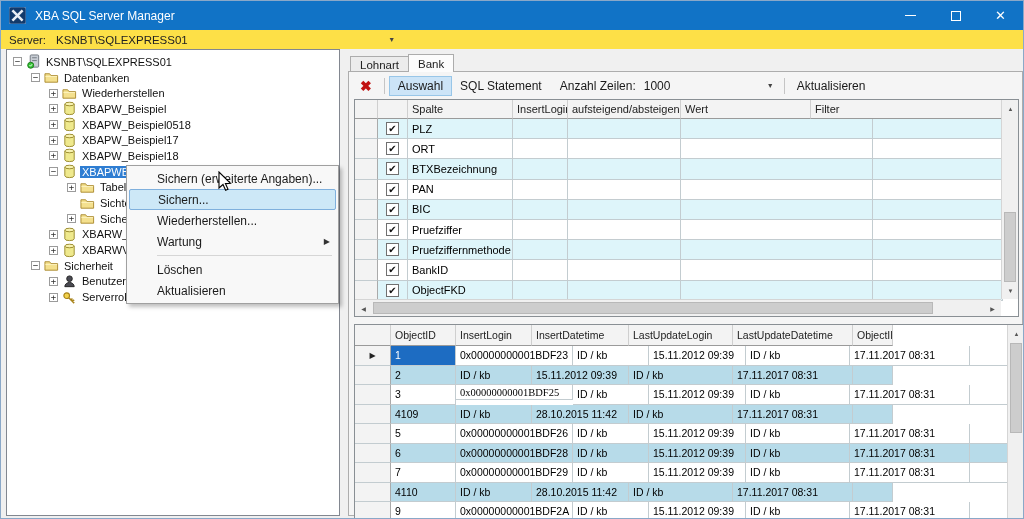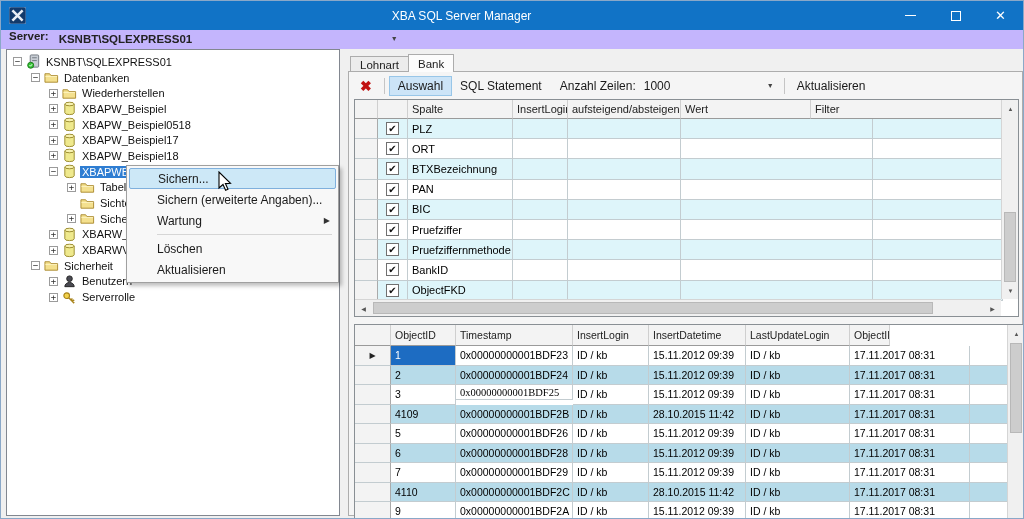--- a/index.html
+++ b/index.html
@@ -5,30 +5,30 @@
   * { margin:0; padding:0; box-sizing:border-box; }
   html,body { width:1024px; height:519px; overflow:hidden;
     font-family:"Liberation Sans", sans-serif; background:#f0f0f0; }
   .window { position:absolute; inset:0; width:1024px; height:519px;
     border:1px solid #8aa8c8; background:#f0f0f0; overflow:hidden; }
 
   
   .titlebar { position:absolute; left:0; top:0; width:100%; height:29px;
     background:#1173c6; display:flex; align-items:center; color:#fff; }
   .app-icon { width:17px; height:17px; margin:0 9px 0 8px; display:inline-block; }
-  .title-text { font-size:12px; color:#fff; flex:1;text-align:center; }
+  .title-text { font-size:12px; color:#fff; flex:1; }
   .win-btns { display:flex; height:100%; }
   .win-btn { width:45px; height:100%; display:flex; align-items:center; justify-content:center; }
   .glyph-min { width:11px; height:1px; background:#fff; display:block; }
   .glyph-max { width:10px; height:10px; border:1px solid #fff; display:block; }
   .glyph-close { color:#fff; font-size:13px; line-height:1; }
 
   
   .serverbar { position:absolute; left:0; top:29px; width:100%; height:19px;
-    background:#c4b5fd; display:flex; font-size:11.5px; color:#222;font-weight:bold; }
+    background:#fde047; display:flex; align-items:center; font-size:11.5px; color:#222; }
   .server-label { margin-left:8px; margin-right:10px; }
   .server-combo { display:flex; align-items:center; width:345px; height:17px; }
   .server-combo .val { flex:1; }
   .combo-arrow { font-size:7px; color:#444; margin-right:6px; }
 
   
   .tree-panel { position:absolute; left:5px; top:48px; width:334px; bottom:2px;
     background:#fff; border:1px solid #828790; overflow:hidden; padding-top:4px; font-size:11px; color:#111; }
   .tree-row { height:15.7px; display:flex; align-items:center; white-space:nowrap; }
   .toggle { width:9px; height:9px; border:1px solid #9b9b9b; background:#fff; color:#333;
@@ -437,62 +437,60 @@
         <div class="sb-thumb" style="top:2px; bottom:2px; left:18px; width:560px;"></div>
         <div class="sb-arrow" style="right:0;">▶</div>
       </div>
     </div>
 
     <div class="grid datagrid">
       <div>
           <div class="g-row g-head">
             <div class="g-cell rowsel" style="width: 36px; height: 21px;"></div>
             <div class="g-cell" style="width: 65px; height: 21px;">ObjectID</div>
-            <div class="g-cell" style="width: 117px; height: 21px;">Timestamp</div>
             <div class="g-cell" style="width: 76px; height: 21px;">InsertLogin</div>
             <div class="g-cell" style="width: 97px; height: 21px;">InsertDatetime</div>
             <div class="g-cell" style="width: 104px; height: 21px;">LastUpdateLogin</div>
+            <div class="g-cell" style="width: 120px; height: 21px;">LastUpdateDatetime</div>
             <div class="g-cell" style="width: 40px; height: 21px;">ObjectID</div>
           </div>
           <div class="g-row ">
             <div class="g-cell rowsel" style="width: 36px; height: 19.5px;">
               <span class="row-pointer">▶</span>
             </div>
             <div class="g-cell cell-selected" style="width: 65px; height: 19.5px;">1</div>
             <div class="g-cell" style="width: 117px; height: 19.5px;">0x00000000001BDF23</div>
             <div class="g-cell" style="width: 76px; height: 19.5px;">ID / kb</div>
             <div class="g-cell" style="width: 97px; height: 19.5px;">15.11.2012 09:39</div>
             <div class="g-cell" style="width: 104px; height: 19.5px;">ID / kb</div>
             <div class="g-cell" style="width: 120px; height: 19.5px;">17.11.2017 08:31</div>
             <div class="g-cell" style="width: 40px; height: 19.5px;"></div>
           </div>
           <div class="g-row ">
             <div class="g-cell rowsel" style="width: 36px; height: 19.5px;"></div>
             <div class="g-cell alt-blue" style="width: 65px; height: 19.5px;">2</div>
-            <div class="g-cell alt-blue" style="width: 117px; height: 19.5px;">0x00000000001BDF24</div>
             <div class="g-cell alt-blue" style="width: 76px; height: 19.5px;">ID / kb</div>
             <div class="g-cell alt-blue" style="width: 97px; height: 19.5px;">15.11.2012 09:39</div>
             <div class="g-cell alt-blue" style="width: 104px; height: 19.5px;">ID / kb</div>
             <div class="g-cell alt-blue" style="width: 120px; height: 19.5px;">17.11.2017 08:31</div>
             <div class="g-cell alt-blue" style="width: 40px; height: 19.5px;"></div>
           </div>
           <div class="g-row ">
             <div class="g-cell rowsel" style="width: 36px; height: 19.5px;"></div>
             <div class="g-cell" style="width: 65px; height: 19.5px;">3</div>
             <div class="g-cell" style="width: 117px; height: 15px; font-family: Liberation Serif, serif;">0x00000000001BDF25</div>
             <div class="g-cell" style="width: 76px; height: 19.5px;">ID / kb</div>
             <div class="g-cell" style="width: 97px; height: 19.5px;">15.11.2012 09:39</div>
             <div class="g-cell" style="width: 104px; height: 19.5px;">ID / kb</div>
             <div class="g-cell" style="width: 120px; height: 19.5px;">17.11.2017 08:31</div>
             <div class="g-cell" style="width: 40px; height: 19.5px;"></div>
           </div>
           <div class="g-row ">
             <div class="g-cell rowsel" style="width: 36px; height: 19.5px;"></div>
             <div class="g-cell alt-blue" style="width: 65px; height: 19.5px;">4109</div>
-            <div class="g-cell alt-blue" style="width: 117px; height: 19.5px;">0x00000000001BDF2B</div>
             <div class="g-cell alt-blue" style="width: 76px; height: 19.5px;">ID / kb</div>
             <div class="g-cell alt-blue" style="width: 97px; height: 19.5px;">28.10.2015 11:42</div>
             <div class="g-cell alt-blue" style="width: 104px; height: 19.5px;">ID / kb</div>
             <div class="g-cell alt-blue" style="width: 120px; height: 19.5px;">17.11.2017 08:31</div>
             <div class="g-cell alt-blue" style="width: 40px; height: 19.5px;"></div>
           </div>
           <div class="g-row ">
             <div class="g-cell rowsel" style="width: 36px; height: 19.5px;"></div>
             <div class="g-cell" style="width: 65px; height: 19.5px;">5</div>
             <div class="g-cell" style="width: 117px; height: 19.5px;">0x00000000001BDF26</div>
@@ -518,21 +516,20 @@
             <div class="g-cell" style="width: 117px; height: 19.5px;">0x00000000001BDF29</div>
             <div class="g-cell" style="width: 76px; height: 19.5px;">ID / kb</div>
             <div class="g-cell" style="width: 97px; height: 19.5px;">15.11.2012 09:39</div>
             <div class="g-cell" style="width: 104px; height: 19.5px;">ID / kb</div>
             <div class="g-cell" style="width: 120px; height: 19.5px;">17.11.2017 08:31</div>
             <div class="g-cell" style="width: 40px; height: 19.5px;"></div>
           </div>
           <div class="g-row ">
             <div class="g-cell rowsel" style="width: 36px; height: 19.5px;"></div>
             <div class="g-cell alt-blue" style="width: 65px; height: 19.5px;">4110</div>
-            <div class="g-cell alt-blue" style="width: 117px; height: 19.5px;">0x00000000001BDF2C</div>
             <div class="g-cell alt-blue" style="width: 76px; height: 19.5px;">ID / kb</div>
             <div class="g-cell alt-blue" style="width: 97px; height: 19.5px;">28.10.2015 11:42</div>
             <div class="g-cell alt-blue" style="width: 104px; height: 19.5px;">ID / kb</div>
             <div class="g-cell alt-blue" style="width: 120px; height: 19.5px;">17.11.2017 08:31</div>
             <div class="g-cell alt-blue" style="width: 40px; height: 19.5px;"></div>
           </div>
           <div class="g-row ">
             <div class="g-cell rowsel" style="width: 36px; height: 19.5px;"></div>
             <div class="g-cell" style="width: 65px; height: 19.5px;">9</div>
             <div class="g-cell" style="width: 117px; height: 19.5px;">0x00000000001BDF2A</div>
@@ -544,25 +541,28 @@
           </div>
         </div>
       <div class="vscroll" style="bottom:0;">
         <div class="sb-arrow" style="top:0;">▲</div>
         <div class="sb-thumb" style="left:2px; right:2px; top:18px; height:90px;"></div>
       </div>
     </div>
   </div>
 
   <div class="context-menu">
+      <div class="menu-item">
+        <span>Sichern (erweiterte Angaben)...</span>
+      </div>
       <div class="menu-item hl">
         <span>Sichern...</span>
       </div>
       <div class="menu-item">
-        <span>Sichern (erweiterte Angaben)...</span>
+        <span>Wiederherstellen...</span>
       </div>
       <div class="menu-item">
         <span>Wartung</span>
         <span class="submenu-arrow">▶</span>
       </div>
       <div class="menu-sep"></div>
       <div class="menu-item">
         <span>Löschen</span>
       </div>
       <div class="menu-item">

